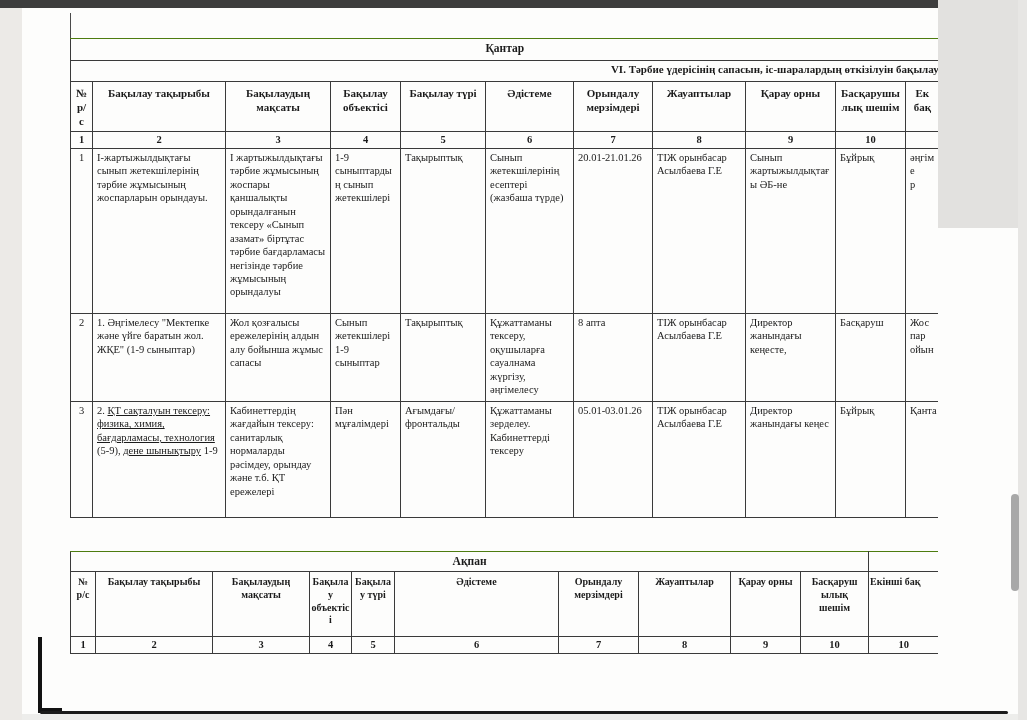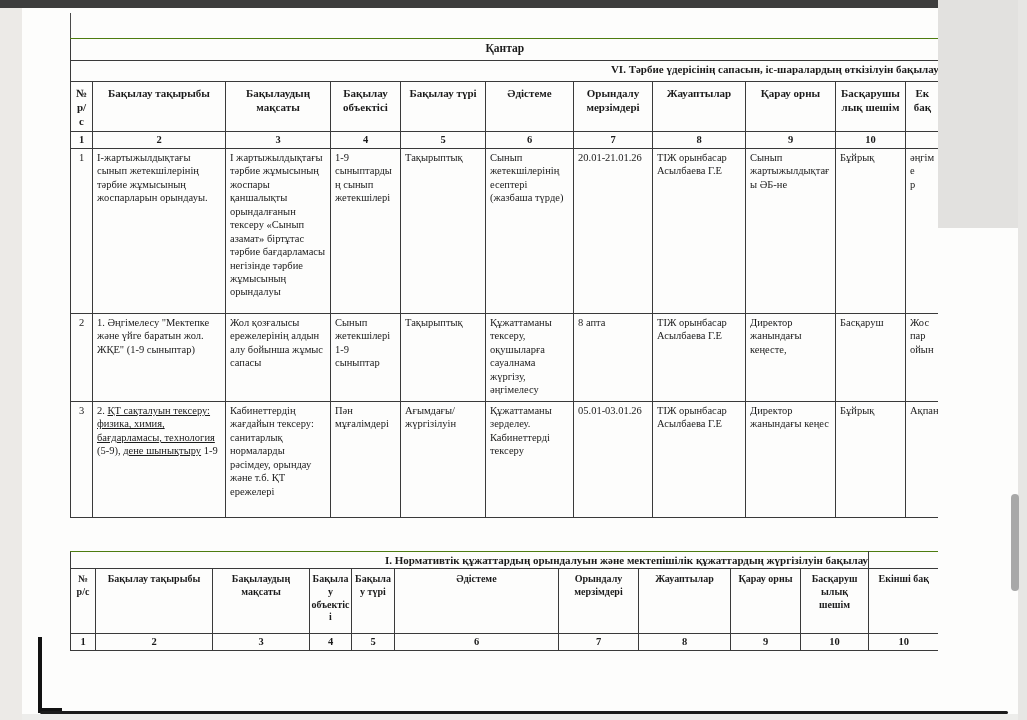--- a/index.html
+++ b/index.html
@@ -125,27 +125,27 @@
     <td>Директор жанындағы кеңесте,</td>
     <td>Басқаруш</td>
     <td class="pre">Жоспар
 ойын</td>
   </tr>
   <tr style="height:116px">
     <td class="numcol">3</td>
     <td><span>2. </span><span class="u">ҚТ сақталуын тексеру: физика, химия, бағдарламасы, технология</span><span> (5-9), </span><span class="u">дене шынықтыру</span><span> 1-9</span></td>
     <td>Кабинеттердің жағдайын тексеру: санитарлық нормаларды рәсімдеу, орындау және т.б. ҚТ ережелері</td>
     <td>Пән мұғалімдері</td>
-    <td>Ағымдағы/жүргізілуін</td>
+    <td>Ағымдағы/фронтальды</td>
     <td>Құжаттаманы зерделеу. Кабинеттерді тексеру</td>
     <td>05.01-03.01.26</td>
     <td>ТІЖ орынбасар Асылбаева Г.Е</td>
     <td>Директор жанындағы кеңес</td>
     <td>Бұйрық</td>
-    <td class="nowrap">Ақпан</td>
+    <td class="nowrap">Қанта</td>
   </tr>
 </tbody>
     </table>
 </div>
 
 <div class="tbl-wrap t2">
 <table>
   <colgroup>
     <col style="width:25px">
         <col style="width:117px">
@@ -153,39 +153,39 @@
     <col style="width:42px">
         <col style="width:43px">
         <col style="width:164px">
     <col style="width:80px">
         <col style="width:92px">
         <col style="width:70px">
     <col style="width:68px">
         <col style="width:70px">
   </colgroup>
   <tbody>
-  <tr style="height:17px">
-    <td class="sub-cell" colspan="10">І. Нормативтік құжаттардың орындалуын және мектепішілік құжаттардың жүргізілуін  бақылау</td>
+        <tr style="height:20px">
+    <td class="title-cell" colspan="10">Ақпан</td>
     <td></td>
   </tr>
   <tr style="height:65px">
     <th class="pre">№
 р/с</th>
     <th>Бақылау тақырыбы</th>
     <th>Бақылаудың мақсаты</th>
     <th>Бақылау объектісі</th>
     <th>Бақылау түрі</th>
     <th>Әдістеме</th>
     <th>Орындалу мерзімдері</th>
     <th>Жауаптылар</th>
     <th>Қарау орны</th>
     <th class="pre">Басқаруш
 ылық
 шешім</th>
-    <th class="nowrap" style="text-align:center;margin-top:44px;">Екінші бақ</th>
+    <th class="nowrap" style="text-align:left;margin-top:44px;">Екінші бақ</th>
   </tr>
   <tr class="numrow" style="height:17px">
     <td>1</td>
     <td>2</td>
     <td>3</td>
     <td>4</td>
     <td>5</td>
     <td>6</td>
     <td>7</td>
     <td>8</td>

